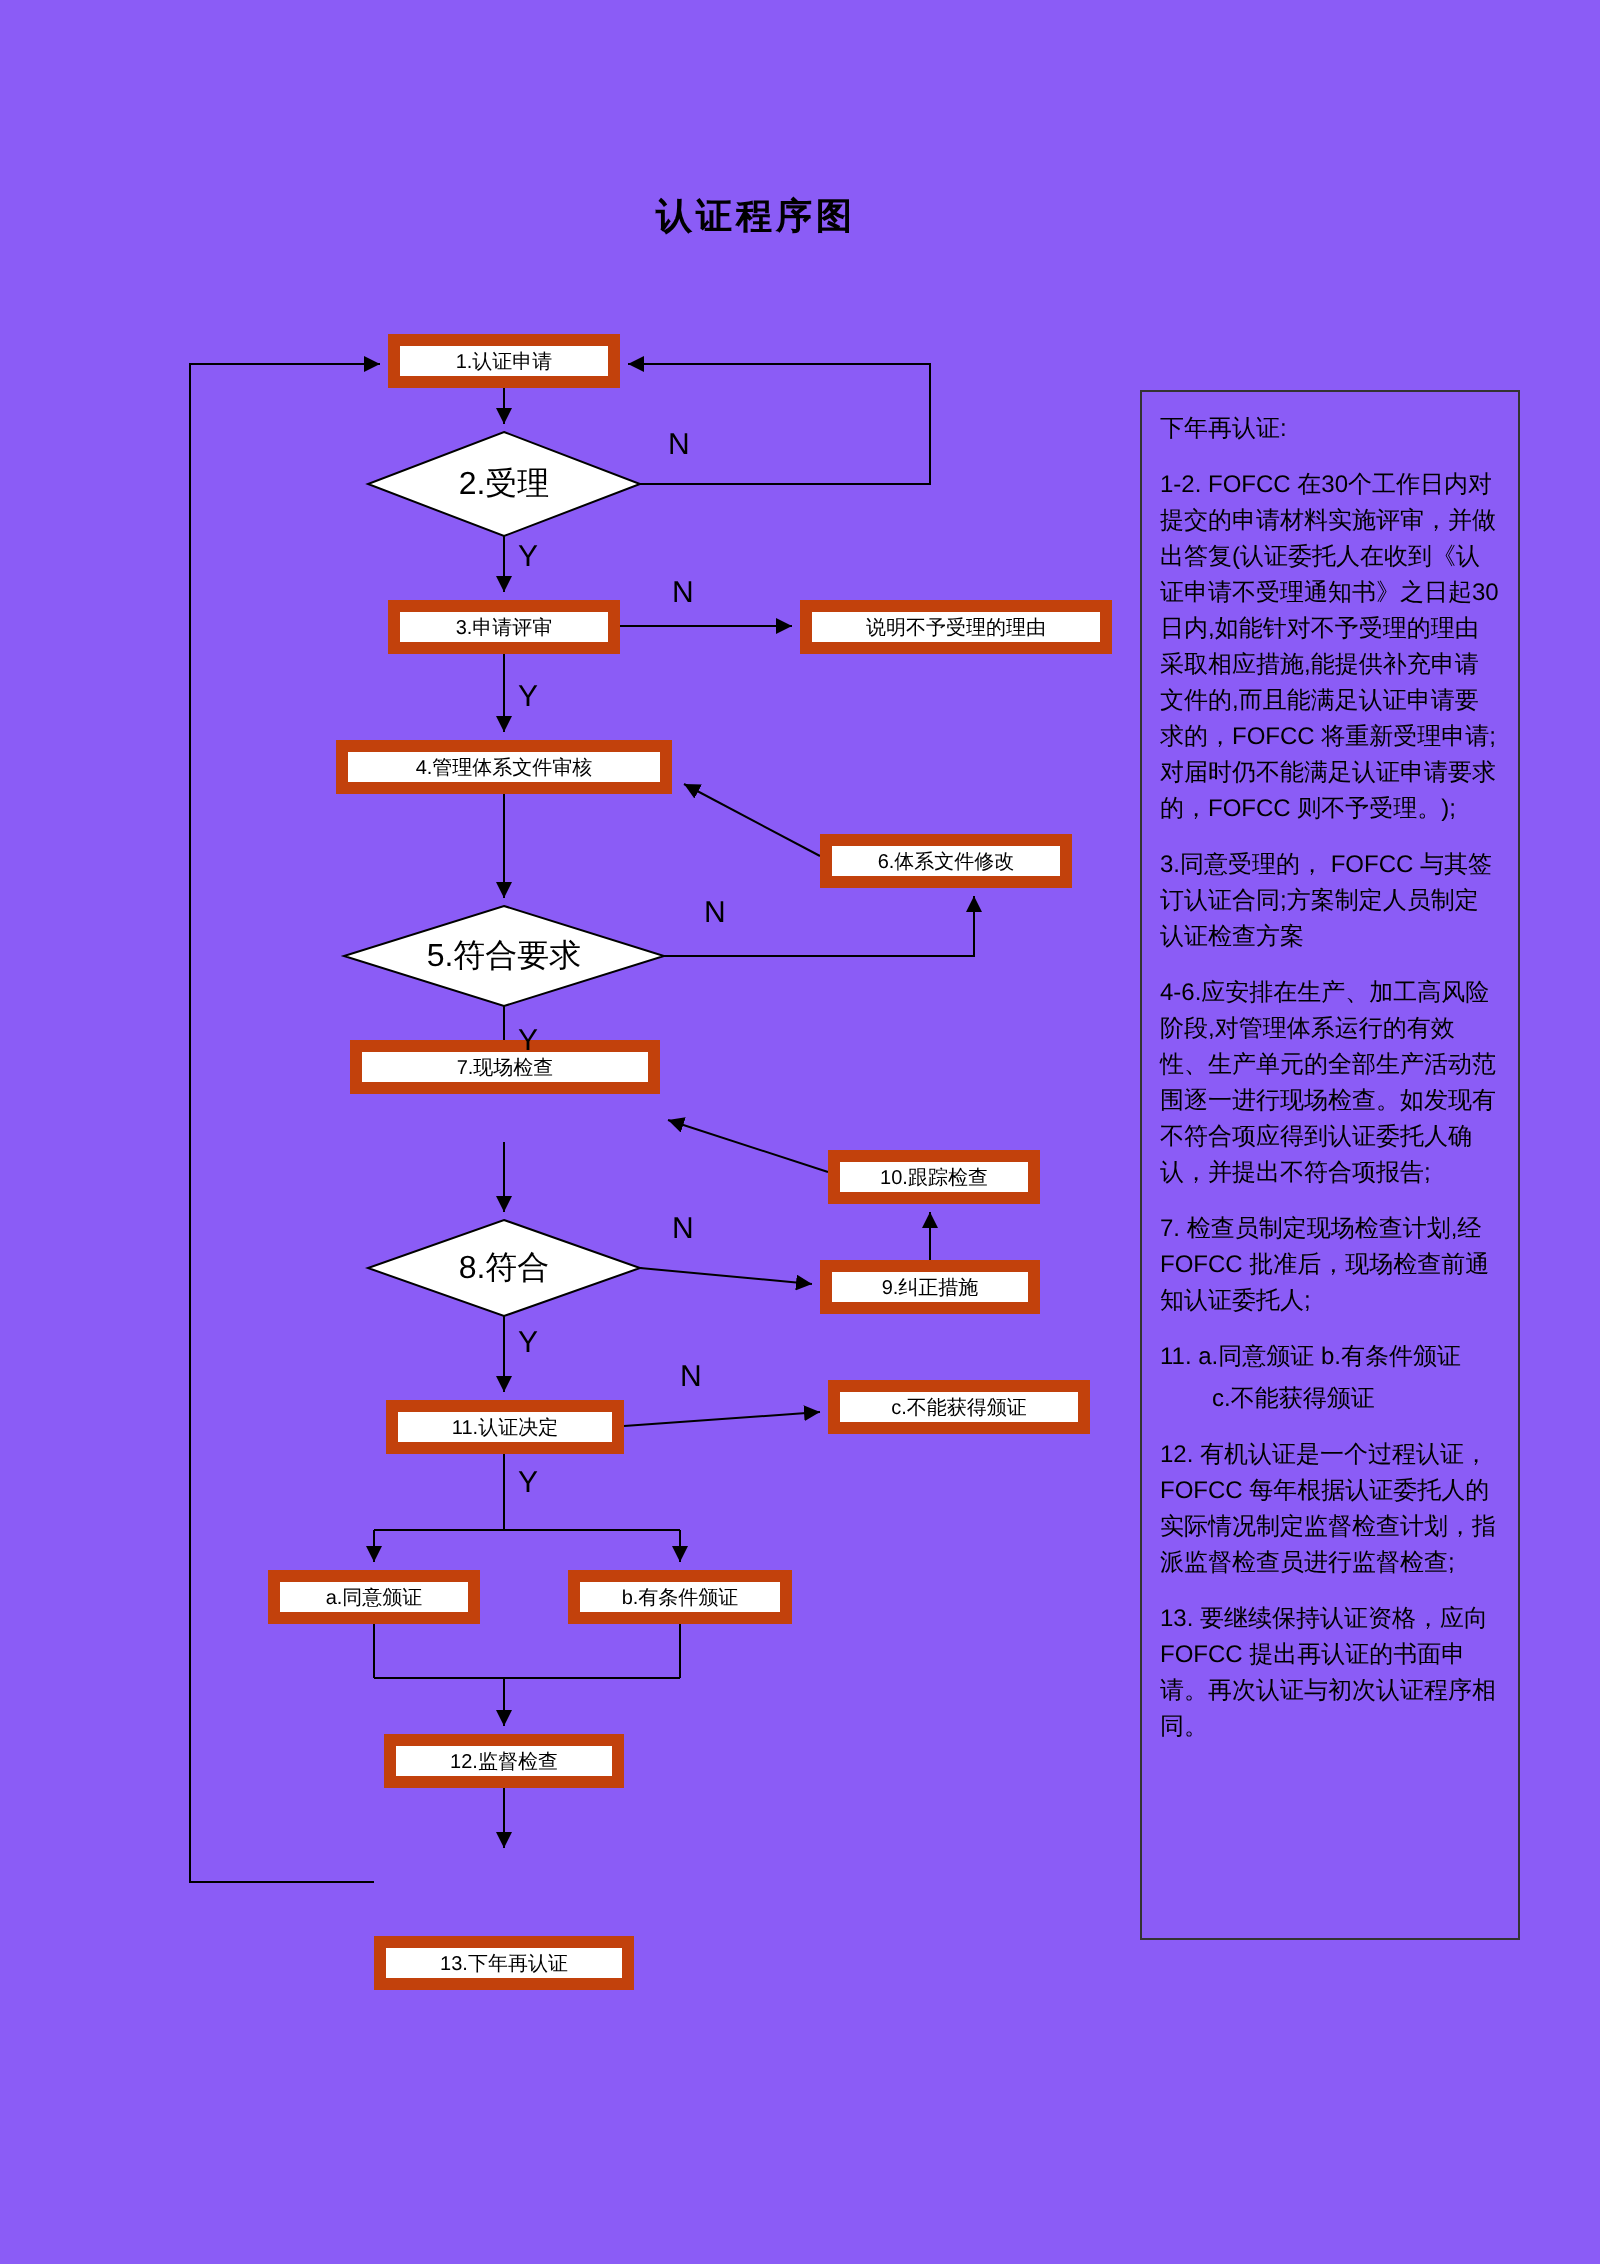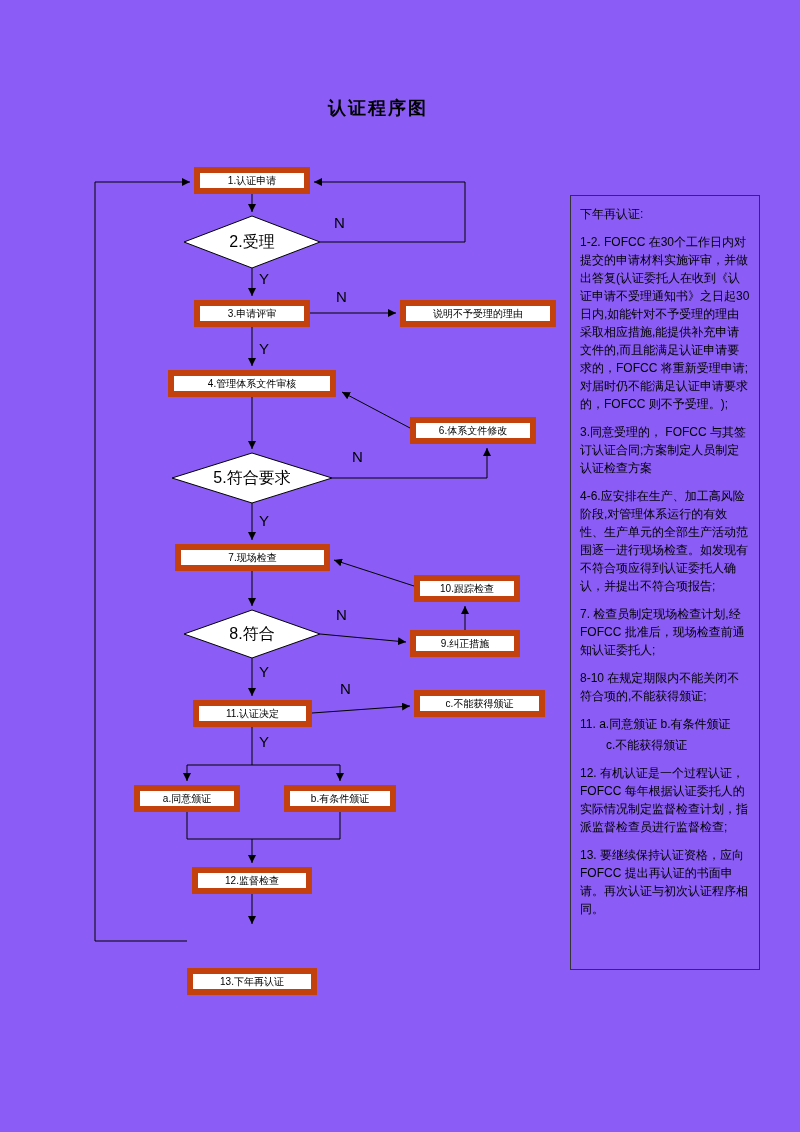--- a/index.html
+++ b/index.html
@@ -58,21 +58,21 @@
       <path d="M252,894 L252,924" marker-end="url(#arrow)"></path>
       <path d="M187,941 L95,941 L95,182 L190,182" marker-end="url(#arrow)"></path>
     </g>
   </svg>
 
   <div class="box" style="left:194px;top:167px;width:116px;height:27px;">1.认证申请</div>
   <div class="box" style="left:194px;top:300px;width:116px;height:27px;">3.申请评审</div>
   <div class="box" style="left:400px;top:300px;width:156px;height:27px;">说明不予受理的理由</div>
   <div class="box" style="left:168px;top:370px;width:168px;height:27px;">4.管理体系文件审核</div>
   <div class="box" style="left:410px;top:417px;width:126px;height:27px;">6.体系文件修改</div>
-  <div class="box" style="left:175px;top:544px;width:155px;height:27px;">7.现场检查</div>
+  <div class="box" style="left:175px;top:520px;width:155px;height:27px;">7.现场检查</div>
   <div class="box" style="left:414px;top:575px;width:106px;height:27px;">10.跟踪检查</div>
   <div class="box" style="left:410px;top:630px;width:110px;height:27px;">9.纠正措施</div>
   <div class="box" style="left:193px;top:700px;width:119px;height:27px;">11.认证决定</div>
   <div class="box" style="left:414px;top:690px;width:131px;height:27px;">c.不能获得颁证</div>
   <div class="box" style="left:134px;top:785px;width:106px;height:27px;">a.同意颁证</div>
   <div class="box" style="left:284px;top:785px;width:112px;height:27px;">b.有条件颁证</div>
   <div class="box" style="left:192px;top:867px;width:120px;height:27px;">12.监督检查</div>
   <div class="box" style="left:187px;top:928px;width:130px;height:27px;margin-top:40px;">13.下年再认证</div>
 
   <div class="dlabel" style="left:192px;top:232px;width:120px;height:20px;">2.受理</div>
@@ -89,20 +89,19 @@
   <div class="elabel" style="left:259px;top:663px;">Y</div>
   <div class="elabel" style="left:340px;top:680px;">N</div>
   <div class="elabel" style="left:259px;top:733px;">Y</div>
 
   <div class="notes">
     <p>下年再认证:</p>
     <p>1-2. FOFCC 在30个工作日内对提交的申请材料实施评审，并做出答复(认证委托人在收到《认证申请不受理通知书》之日起30日内,如能针对不予受理的理由采取相应措施,能提供补充申请文件的,而且能满足认证申请要求的，FOFCC 将重新受理申请;对届时仍不能满足认证申请要求的，FOFCC 则不予受理。);</p>
     <p>3.同意受理的， FOFCC 与其签订认证合同;方案制定人员制定认证检查方案</p>
     <p>4-6.应安排在生产、加工高风险阶段,对管理体系运行的有效性、生产单元的全部生产活动范围逐一进行现场检查。如发现有不符合项应得到认证委托人确认，并提出不符合项报告;</p>
     <p>7. 检查员制定现场检查计划,经FOFCC 批准后，现场检查前通知认证委托人;</p>
-    <p>8-10 在规定期限内不能关闭不符合项的,不能获得颁证;</p>
     <p>11. a.同意颁证 b.有条件颁证</p>
     <p class="indent">c.不能获得颁证</p>
     <p>12. 有机认证是一个过程认证，FOFCC 每年根据认证委托人的实际情况制定监督检查计划，指派监督检查员进行监督检查;</p>
     <p>13. 要继续保持认证资格，应向FOFCC 提出再认证的书面申请。再次认证与初次认证程序相同。</p>
   </div>
 
 </div>
 
 </body></html>

